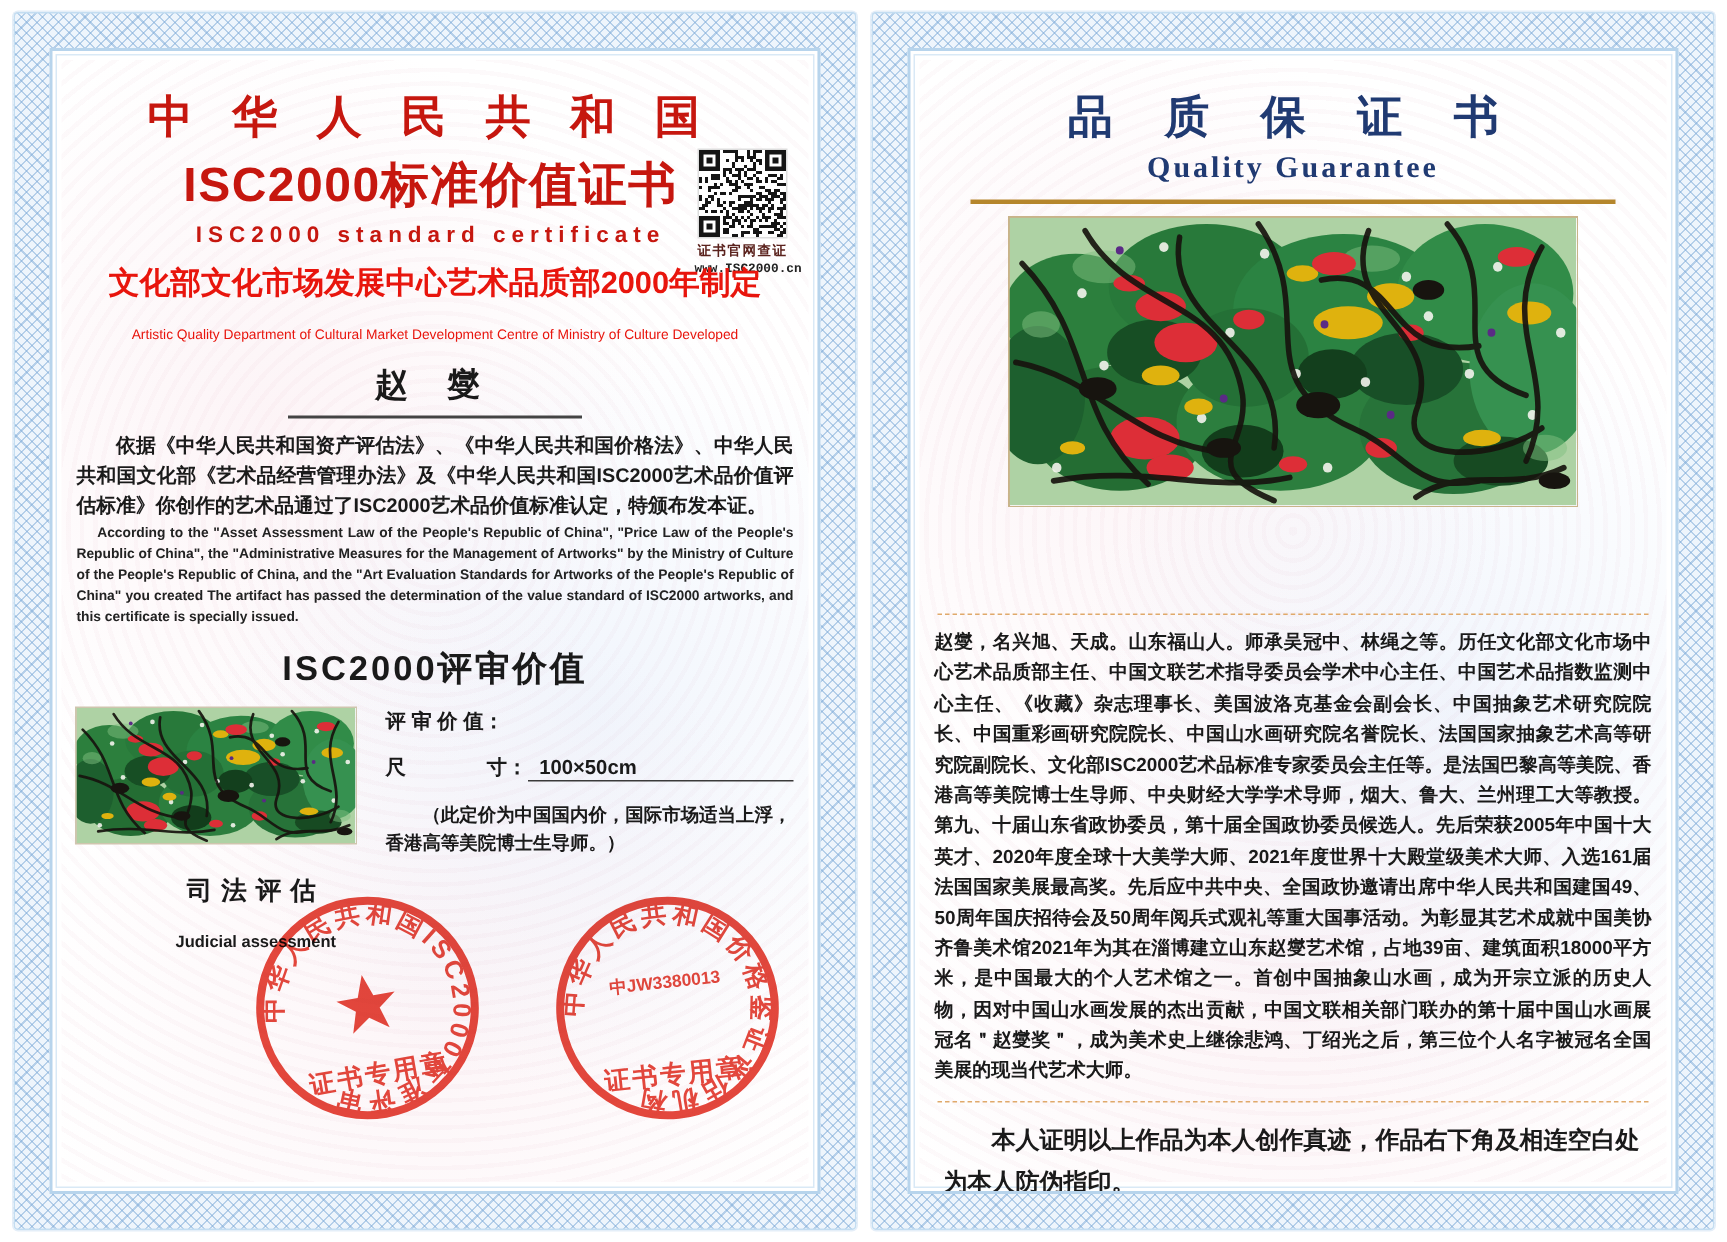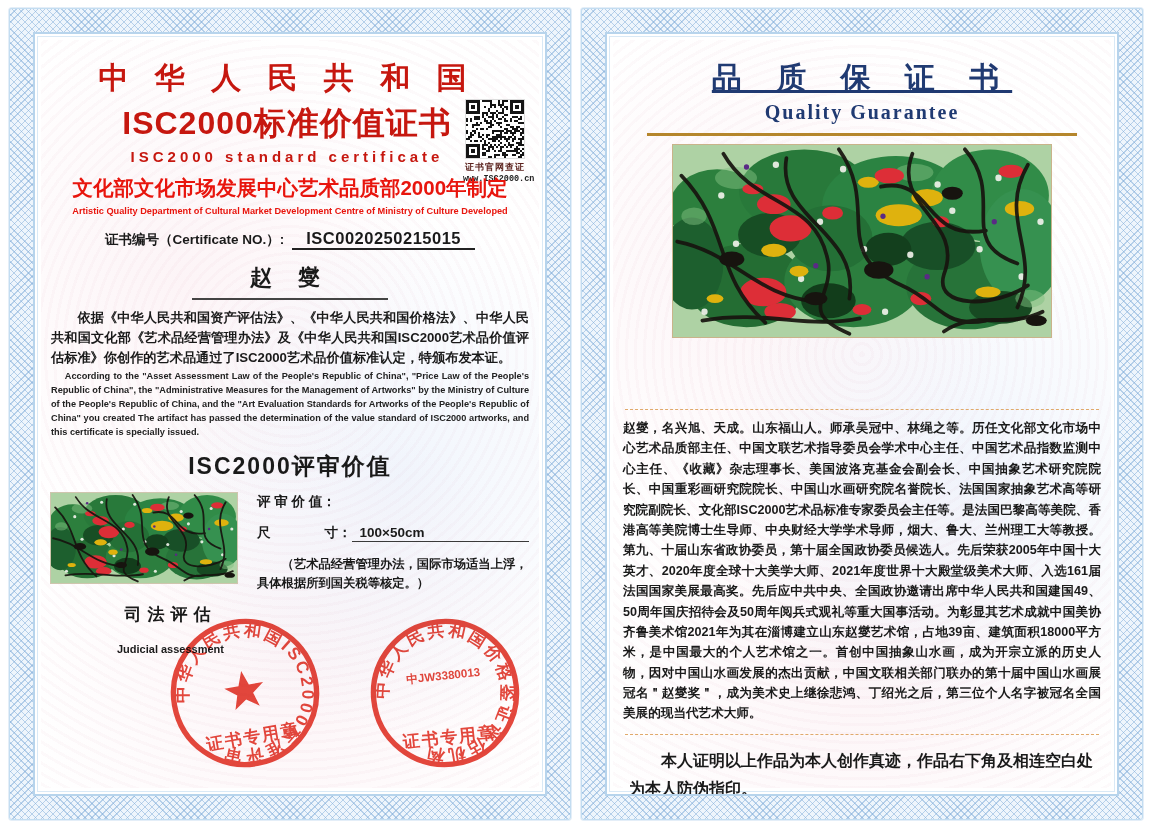--- a/index.html
+++ b/index.html
@@ -46,21 +46,21 @@
   .header { position:relative; padding-right:64px; margin-right:-58px; }
   .qr-block { position:absolute; right:60px; top:42px; width:64px; text-align:center; }
   .qr { width:58px; height:58px; margin:0 auto; background:#fff; position:relative; outline:1px solid #ddd; }
   .qr .f { position:absolute; width:14px; height:14px; border:3px solid #151515; }
   .qr .f::before { content:""; position:absolute; inset:2px; background:#151515; }
   .qr .f.tl { left:0; top:0; } .qr .f.tr { right:0; top:0; } .qr .f.bl { left:0; bottom:0; }
   .qr-cells i { position:absolute; width:2px; height:2px; background:#151515; }
   .qr-cap1 { font-size:9px; font-weight:bold; color:#5a211c; margin-top:3px; letter-spacing:1px; white-space:nowrap; }
   .qr-cap2 { font-size:8.5px; font-weight:bold; color:#222; font-family:"Liberation Mono", monospace; white-space:nowrap; }
   .dept-cn { text-align:center; font-size:20.5px; font-weight:bold; color:#e8150d; margin-top:9px; white-space:nowrap; }
-  .dept-en { text-align:center; font-size:9.2px; font-weight:bold; color:#e8150d; margin-top:4px; white-space:nowrap; }
+  .dept-en { text-align:center; font-size:9.2px; font-weight:normal; color:#e8150d; margin-top:16px; white-space:nowrap; }
   .certno { text-align:center; margin-top:13px; }
   .certno .lab { font-size:13.5px; font-weight:600; }
   .certno .val { font-size:16.5px; font-weight:bold; letter-spacing:.5px; border-bottom:2px solid #222; padding:0 14px 1px; margin-left:8px; }
   .artist { text-align:center; margin-top:14px; }
   .artist span { display:inline-block; font-size:22px; font-weight:bold; letter-spacing:10px; border-bottom:2px solid #444; padding:0 58px 5px; }
   .body-cn { font-size:13.2px; line-height:1.5; font-weight:600; text-align:justify; text-indent:2em; margin-top:8px; }
   .body-en { font-size:9.2px; line-height:1.5; font-weight:700; color:#222; text-align:justify; text-indent:1.5em; margin-top:3px; }
   .eval-title { text-align:center; font-size:23px; font-weight:bold; letter-spacing:2px; margin-top:12px; }
   .eval-sub { text-align:center; font-size:12.5px; font-weight:bold; font-family:"Liberation Mono", monospace; margin-top:1px; }
   .eval-row { display:flex; margin-top:11px; }
@@ -78,21 +78,21 @@
   .col-title { font-size:17px; font-weight:bold; letter-spacing:6px; }
   .col-sub { font-size:11px; font-weight:bold; margin-top:17px; }
   .seal { position:absolute; width:152px; height:152px; top:14px; mix-blend-mode:multiply; opacity:.93; }
   .seal-a { left:118px; transform:rotate(-10deg); }
   .seal-b { left:318px; transform:rotate(-6deg); }
   .ring-text { font-size:19px; font-weight:bold; fill:#e23a2e; letter-spacing:3px; font-family:"Liberation Sans", sans-serif; }
   .seal-bottom { font-size:19px; font-weight:bold; fill:#e23a2e; letter-spacing:2px; font-family:"Liberation Sans", sans-serif; }
   .seal-center { font-size:13px; font-weight:bold; fill:#e23a2e; font-family:"Liberation Sans", sans-serif; }
 
   
-  .r-title { text-align:center; font-size:30px; font-weight:bold; color:#203a72; letter-spacing:13px; margin-top:12px; white-space:nowrap;text-decoration:underline; }
+  .r-title { text-align:center; font-size:30px; font-weight:bold; color:#203a72; letter-spacing:13px; margin-top:12px; white-space:nowrap; }
   .r-title-en { text-align:center; font-size:20px; font-weight:bold; color:#203a72; letter-spacing:2px; font-family:"Liberation Serif", serif; margin-top:2px; }
   .gold-line { height:3px; background:#b5862c; width:90%; margin:9px auto 0; }
   .art-large { width:378px; height:192px; margin:9px auto 0; box-shadow:0 0 0 1px #c9b38a; }
   .dash { border-top:1px dashed #e0a96b; margin:10px 2px 0; }
   .bio { font-size:12.6px; font-weight:600; line-height:1.62; text-align:justify; margin-top:8px; }
   .bio-wrap { margin-top:72px; }
   .statement { font-size:16px; font-weight:bold; line-height:1.75; text-indent:2em; margin-top:12px; padding:0 6px; }
   .hidden-defs { position:absolute; width:0; height:0; overflow:hidden; }
 </style>
 </head>
@@ -488,44 +488,41 @@
                 <i style="left: 52px; top: 56px;"></i>
                 <i style="left: 54px; top: 56px;"></i>
               </div>
           </div>
           <div class="qr-cap1">证书官网查证</div>
           <div class="qr-cap2">www.ISC2000.cn</div>
         </div>
       </div>
       <div class="dept-cn">文化部文化市场发展中心艺术品质部2000年制定</div>
       <div class="dept-en">Artistic Quality Department of Cultural Market Development Centre of Ministry of Culture Developed</div>
-      <div class="certno">
-        <span class="lab">证书编号（Certificate NO.）:</span><span class="val">ISC0020250215015</span>
-      </div>
       <div class="artist">
         <span>赵 燮</span>
       </div>
       <p class="body-cn">依据《中华人民共和国资产评估法》、《中华人民共和国价格法》、中华人民共和国文化部《艺术品经营管理办法》及《中华人民共和国ISC2000艺术品价值评估标准》你创作的艺术品通过了ISC2000艺术品价值标准认定，特颁布发本证。</p>
       <p class="body-en">According to the "Asset Assessment Law of the People's Republic of China", "Price Law of the People's Republic of China", the "Administrative Measures for the Management of Artworks" by the Ministry of Culture of the People's Republic of China, and the "Art Evaluation Standards for Artworks of the People's Republic of China" you created The artifact has passed the determination of the value standard of ISC2000 artworks, and this certificate is specially issued.</p>
       <div class="eval-title">ISC2000评审价值</div>
       <div class="eval-row">
         <div class="art-thumb">
           <svg viewBox="0 0 360 175" preserveAspectRatio="none">
               <use href="#artwork-sym"></use>
             </svg>
         </div>
         <div class="fields">
           <div class="frow">
             <span class="flab">评 审 价 值：</span>
           </div>
           <div class="frow">
             <span class="flab">尺　　　　寸：</span>
             <span class="fval">100×50cm</span>
           </div>
-          <p class="note-cn">（艺术品经营管理办法，国际市场适当上浮，具体根据所到国关税等核定。）</p>
+          <p class="note-cn">（此定价为中国国内价，国际市场适当上浮，香港高等美院博士生导师。）</p>
         </div>
       </div>
       <div class="foot">
         <div class="cols">
           <div class="col">
             <div class="col-title">司法评估</div>
             <div class="col-sub">Judicial assessment</div>
 
           </div>
         </div>

